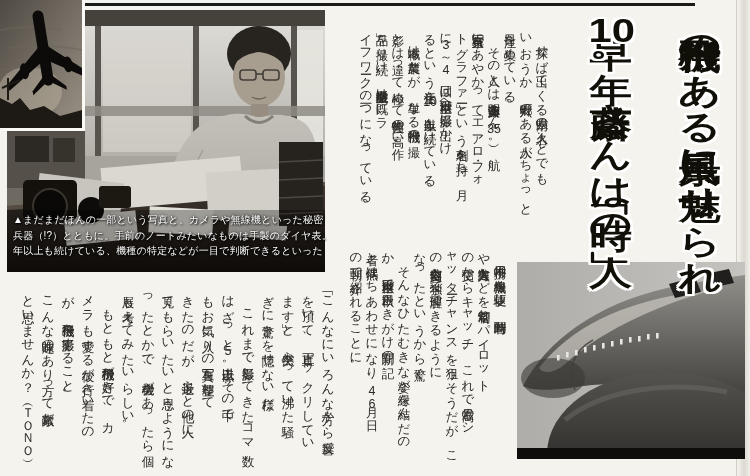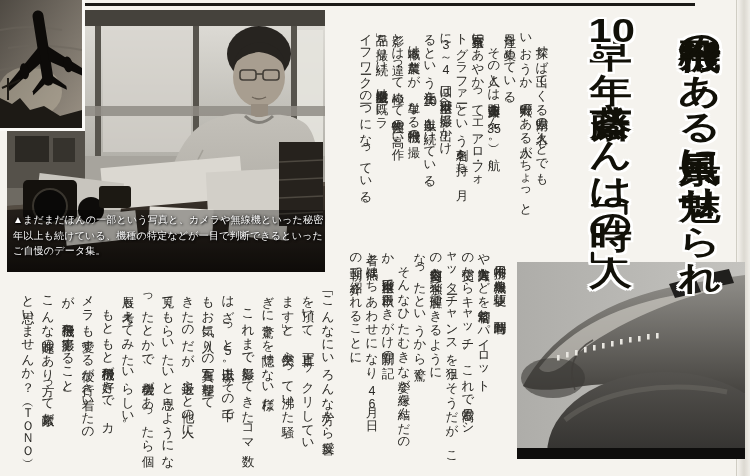--- a/index.html
+++ b/index.html
@@ -157,22 +157,22 @@
       <path d="M0,128 L0,98 L12,104 L20,98 L30,110 L44,106 L60,116 L82,110 L82,128 Z" fill="#1d1a15"></path>
       <g stroke="#1d1a15" stroke-width="2">
         <line x1="8" y1="100" x2="8" y2="78"></line>
         <line x1="2" y1="88" x2="20" y2="80"></line>
       </g>
     </svg>
   </div>
 
   <div class="caption">
       <div class="cap-line">▲まだまだほんの一部という写真と、カメラや無線機といった秘密</div>
+      <div class="cap-line">兵器（!?）とともに。手前のノートみたいなものは手製のダイヤ表。</div>
       <div class="cap-line">年以上も続けている、機種の特定などが一目で判断できるといった</div>
-      <div class="cap-line">ご自慢のデータ集。</div>
     </div>
 
   <div class="photo nose-photo">
     <svg width="228" height="197" viewBox="0 0 228 197">
       <defs>
         <linearGradient id="skyN" x1="0" y1="0" x2="1" y2="0">
           <stop offset="0" stop-color="#aeada9"></stop>
             <stop offset="1" stop-color="#c4c3bf"></stop>
         </linearGradient>
         <linearGradient id="noseG" x1="0" y1="0" x2="0" y2="1">

